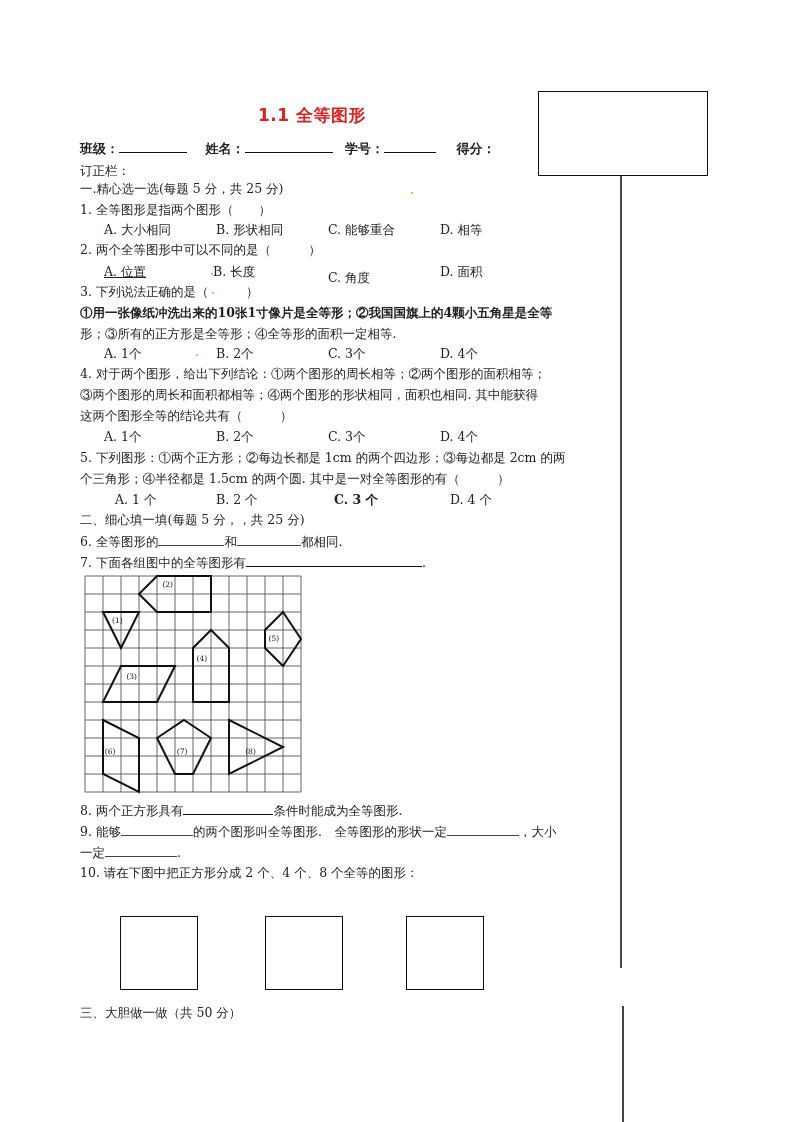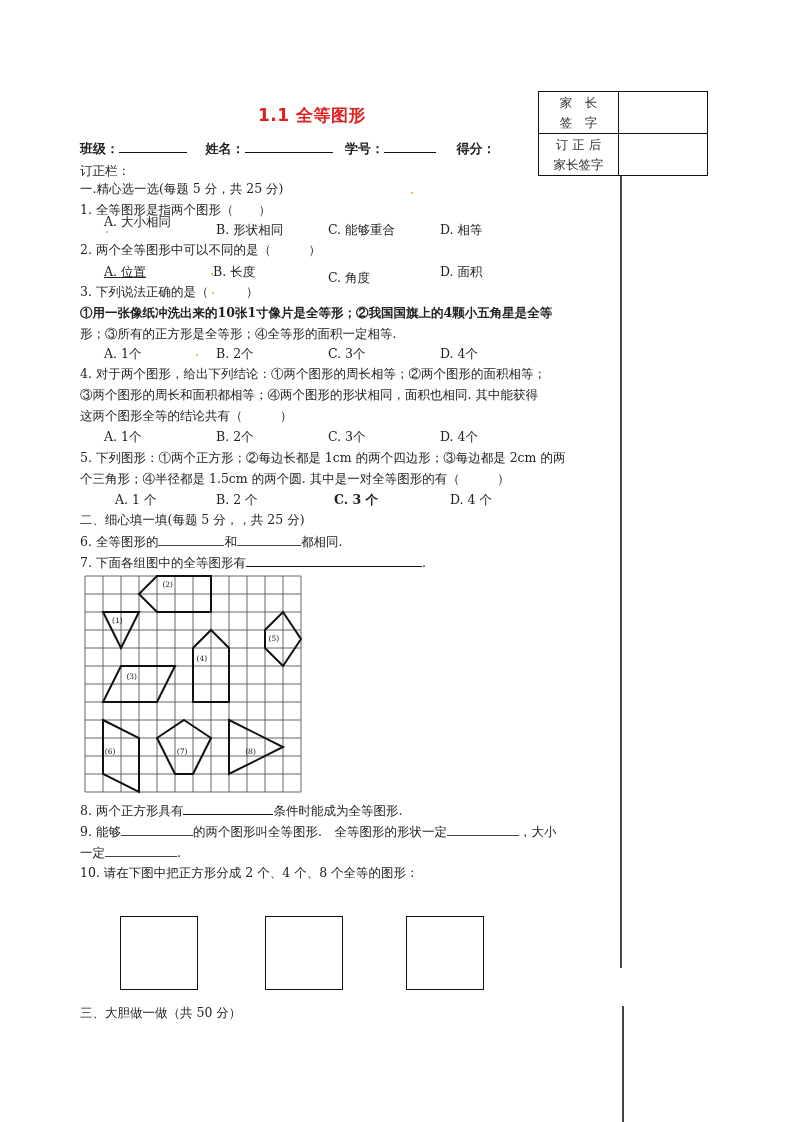--- a/index.html
+++ b/index.html
@@ -40,52 +40,38 @@
     .grid-svg { position: absolute; left: 84px; top: 575px; }
     .sq { position: absolute; border: 1.2px solid #111; box-sizing: border-box; }
     .dot { position: absolute; width: 2px; height: 2px; background: #f0a020; border-radius: 1px; }
   </style>
 </head>
 <body>
 
 <div class="abs title">1.1 全等图形</div>
 
 <div class="sig-table">
-  <div class="sig-row r1">
-    <div class="sig-label">
-      <span>家　长</span>
-      <span>签　字</span>
-    </div>
-    <div class="sig-value"></div>
-  </div>
-  <div class="sig-row r2">
-    <div class="sig-label">
-      <span>订 正 后</span>
-      <span>家长签字</span>
-    </div>
-    <div class="sig-value"></div>
-  </div>
 </div>
 
 <div class="abs info-line">
   <span>班级：</span><span class="blank-ul" style="width:68px;"></span>
   <span style="display:inline-block;width:14px;"></span><span>姓名：</span><span class="blank-ul" style="width:88px;"></span>
   <span style="display:inline-block;width:8px;"></span><span>学号：</span><span class="blank-ul" style="width:52px;"></span>
   <span style="display:inline-block;width:16px;"></span><span>得分：</span>
 </div>
 
 <div class="abs q" style="top:163px;">订正栏：</div>
 
 <div class="vline" style="left:620px; top:176px; height:792px;"></div>
 <div class="vline" style="left:622px; top:1006px; height:116px;"></div>
 
 <div class="abs q" style="top:181px;">一.精心选一选(每题 5 分，共 25 分)</div>
 
 <div class="abs q" style="top:202px;">1. 全等图形是指两个图形（　　）</div>
-<div class="abs opt" style="top:214px; left:104px;">A. 大小相同</div>
+<div class="abs opt" style="top:222px; left:104px;">A. 大小相同</div>
 <div class="abs opt" style="top:222px; left:216px;">B. 形状相同</div>
 <div class="abs opt" style="top:222px; left:328px;">C. 能够重合</div>
 <div class="abs opt" style="top:222px; left:440px;">D. 相等</div>
 
 <div class="abs q" style="top:242px;">2. 两个全等图形中可以不同的是（　　　）</div>
 <div class="abs opt" style="top:264px; left:104px;text-decoration:underline;">A. 位置</div>
 <div class="abs opt" style="top:264px; left:213px;">B. 长度</div>
 <div class="abs opt" style="top:270px; left:328px;">C. 角度</div>
 <div class="abs opt" style="top:264px; left:440px;">D. 面积</div>
 

